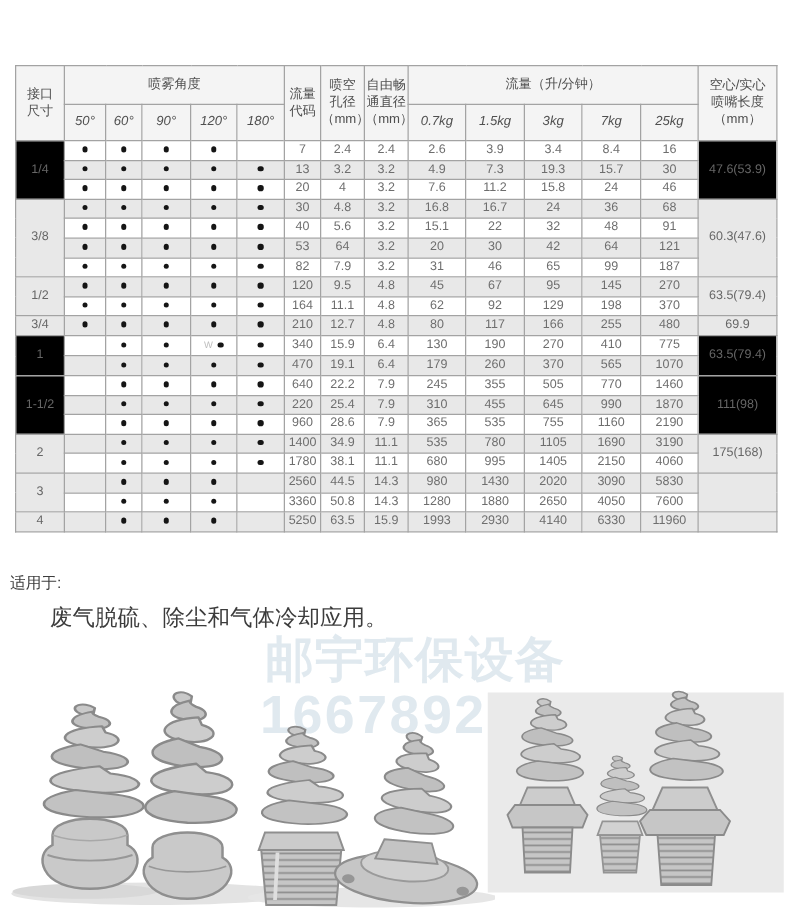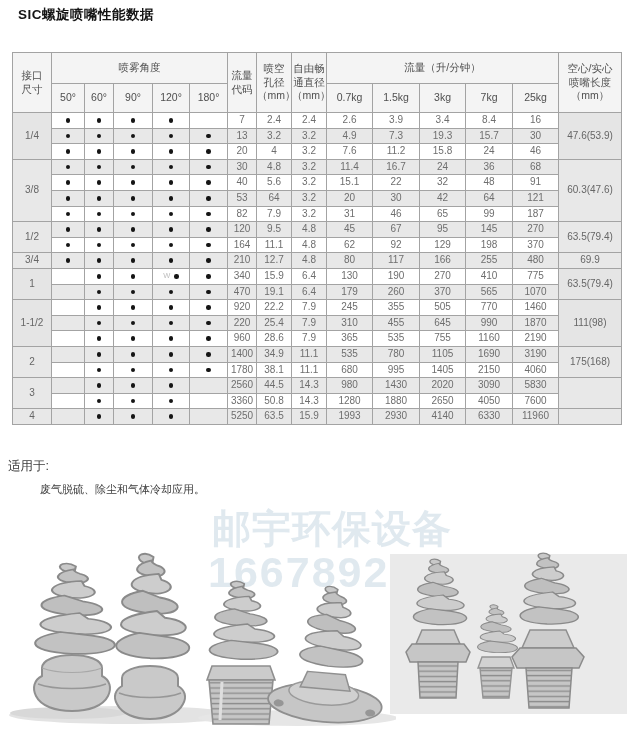--- a/index.html
+++ b/index.html
@@ -6,47 +6,46 @@
   body { font-family:"Liberation Sans","DejaVu Sans",sans-serif; background:#ffffff; }
   .sheet { position:relative; width:629px; height:732px; background:#fff; overflow:hidden; }
 
   .doc-title { position:absolute; left:18px; top:6px; font-size:13.5px; font-weight:bold; color:#141414; letter-spacing:0.5px; }
 
   .tbl-wrap { position:absolute; left:12px; top:52px; }
   table { border-collapse:collapse; table-layout:fixed; width:609px; }
   th,td { border:1px solid #a3a3a3; text-align:center; vertical-align:middle; padding:0; overflow:hidden; }
   th { font-size:10.5px; font-weight:normal; color:#4f4f4f; white-space:pre-line; line-height:1.3; background:#f4f4f4; }
   tr.hdr1 th { height:30px; }
-  tr.hdr2 th { height:28px; }
+  tr.hdr2 th { height:28px;font-style:italic; }
   td { font-size:10px; color:#6e6e6e; height:14.6px; line-height:14.6px; }
   tr.shade td { background:#e8e8e8; }
-  td.merged { background:#e5e5e5; }
+  td.merged { background:#000000; }
   td.size-cell, td.len-cell { font-size:10px; color:#666; }
   .dot { display:inline-block; width:4.5px; height:4.5px; border-radius:50%; background:#151515; vertical-align:middle; }
   .artifact { display:inline-block; color:#bdbdbd; font-size:7.5px; margin-right:4px; vertical-align:middle; }
 
   .apply-heading { position:absolute; left:8px; top:458px; font-size:12.5px; color:#3c3c3c; }
-  .apply-text { position:absolute; left:40px; top:482px; font-size:11px; color:#3c3c3c; }
+  .apply-text { position:absolute; left:40px; top:482px; font-size:18px; color:#3c3c3c; }
 
   .watermark { position:absolute; left:212px; top:492px; font-weight:bold; color:rgba(136,170,194,0.26); pointer-events:none;margin-top:17px; }
   .watermark .wm1 { display:block; font-size:39px; letter-spacing:1px; line-height:1.0; }
   .watermark .wm2 { display:block; font-size:43px; letter-spacing:2px; line-height:1.0; margin-top:3px; margin-left:-4px; }
 
   .photo { position:absolute; }
   .photo-left { left:6px; top:552px; }
   .photo-mid { left:188px; top:550px; }
   .photo-right { left:390px; top:550px; }
   .defs-holder { position:absolute; width:0; height:0; overflow:hidden; }
 </style>
 </head>
 <body>
 
 <div class="sheet">
 
-  <div class="doc-title">SIC螺旋喷嘴性能数据</div>
 
   <div class="tbl-wrap">
     <table>
       <colgroup>
         <col style="width:39px">
           <col style="width:33px">
           <col style="width:29px">
           <col style="width:39px">
         <col style="width:37px">
           <col style="width:38px">
@@ -142,21 +141,21 @@
           <tr class="shade">
             <td class="size-cell merged" rowspan="4">3/8</td>
             <td class="angle-cell"><span class="dot"></span></td>
             <td class="angle-cell"><span class="dot"></span></td>
             <td class="angle-cell"><span class="dot"></span></td>
             <td class="angle-cell"><span class="dot"></span></td>
             <td class="angle-cell"><span class="dot"></span></td>
             <td class="num">30</td>
             <td class="num">4.8</td>
             <td class="num">3.2</td>
-            <td class="num">11.4</td>
+            <td class="num">16.8</td>
             <td class="num">16.7</td>
             <td class="num">24</td>
             <td class="num">36</td>
             <td class="num">68</td>
             <td class="len-cell merged" rowspan="4">60.3(47.6)</td>
           </tr>
           <tr>
             <td class="angle-cell"><span class="dot"></span></td>
             <td class="angle-cell"><span class="dot"></span></td>
             <td class="angle-cell"><span class="dot"></span></td>
@@ -282,21 +281,21 @@
             <td class="num">565</td>
             <td class="num">1070</td>
           </tr>
           <tr>
             <td class="size-cell merged" rowspan="3">1-1/2</td>
             <td class="angle-cell"></td>
             <td class="angle-cell"><span class="dot"></span></td>
             <td class="angle-cell"><span class="dot"></span></td>
             <td class="angle-cell"><span class="dot"></span></td>
             <td class="angle-cell"><span class="dot"></span></td>
-            <td class="num">920</td>
+            <td class="num">640</td>
             <td class="num">22.2</td>
             <td class="num">7.9</td>
             <td class="num">245</td>
             <td class="num">355</td>
             <td class="num">505</td>
             <td class="num">770</td>
             <td class="num">1460</td>
             <td class="len-cell merged" rowspan="3">111(98)</td>
           </tr>
           <tr class="shade">

